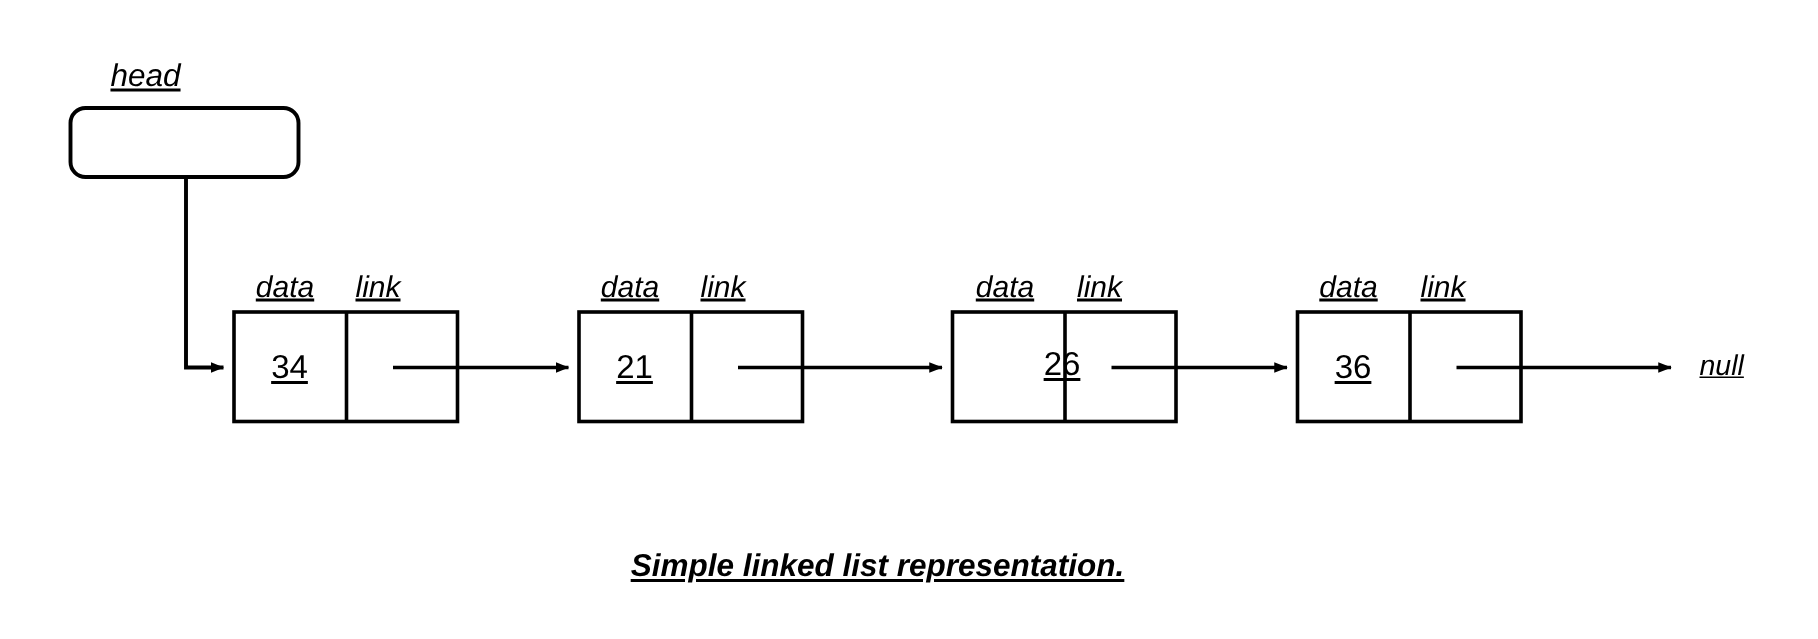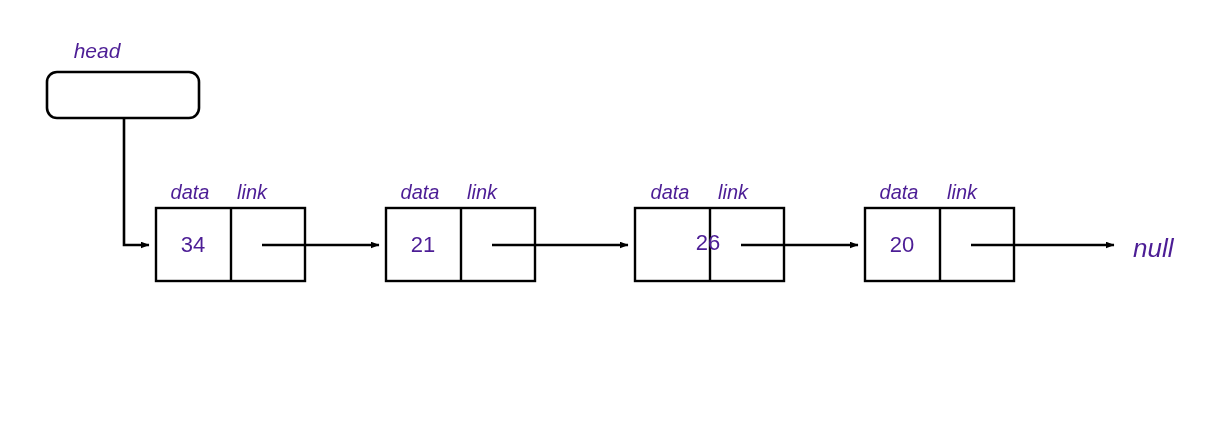--- a/index.html
+++ b/index.html
@@ -20,40 +20,41 @@
   }
   .svg-layer {
     position: absolute;
     top: 0;
     left: 0;
     width: 1212px;
     height: 426px;
   }
   .txt {
     position: absolute;
-    color: #4c1d95;
+    color: #000000;
     white-space: nowrap;
     line-height: 1;
+    text-decoration: underline;
   }
   .label-italic {
     font-style: italic;
     font-size: 21px;
   }
   .cell-label {
     font-style: italic;
     font-size: 20px;
     text-align: right;
   }
   .node-value {
     font-style: normal;
     font-size: 22px;
   }
   .null-label {
     font-style: italic;
-    font-size: 26px;
+    font-size: 19px;
   }
   .caption {
     font-style: italic;
     font-weight: bold;
     font-size: 21px;
   }
   .center-x {
     transform: translateX(-50%);
   }
 </style>
@@ -101,18 +102,19 @@
   <div class="txt cell-label center-x" style="left:420px; top:182px;">data</div>
   <div class="txt cell-label center-x" style="left:482px; top:182px;">link</div>
   <div class="txt node-value center-x" style="left:423px; top:234px;">21</div>
 
   <div class="txt cell-label center-x" style="left:670px; top:182px;">data</div>
   <div class="txt cell-label center-x" style="left:733px; top:182px;">link</div>
   <div class="txt node-value center-x" style="left:673px; top:232px;margin-left:35px;">26</div>
 
   <div class="txt cell-label center-x" style="left:899px; top:182px;">data</div>
   <div class="txt cell-label center-x" style="left:962px; top:182px;">link</div>
-  <div class="txt node-value center-x" style="left:902px; top:234px;">20</div>
+  <div class="txt node-value center-x" style="left:902px; top:234px;">36</div>
 
   <div class="txt null-label" style="left:1133px; top:235px;">null</div>
 
+  <div class="txt caption center-x" style="left:585px; top:367px;">Simple linked list representation.</div>
 
 </div>
 
 </body></html>

